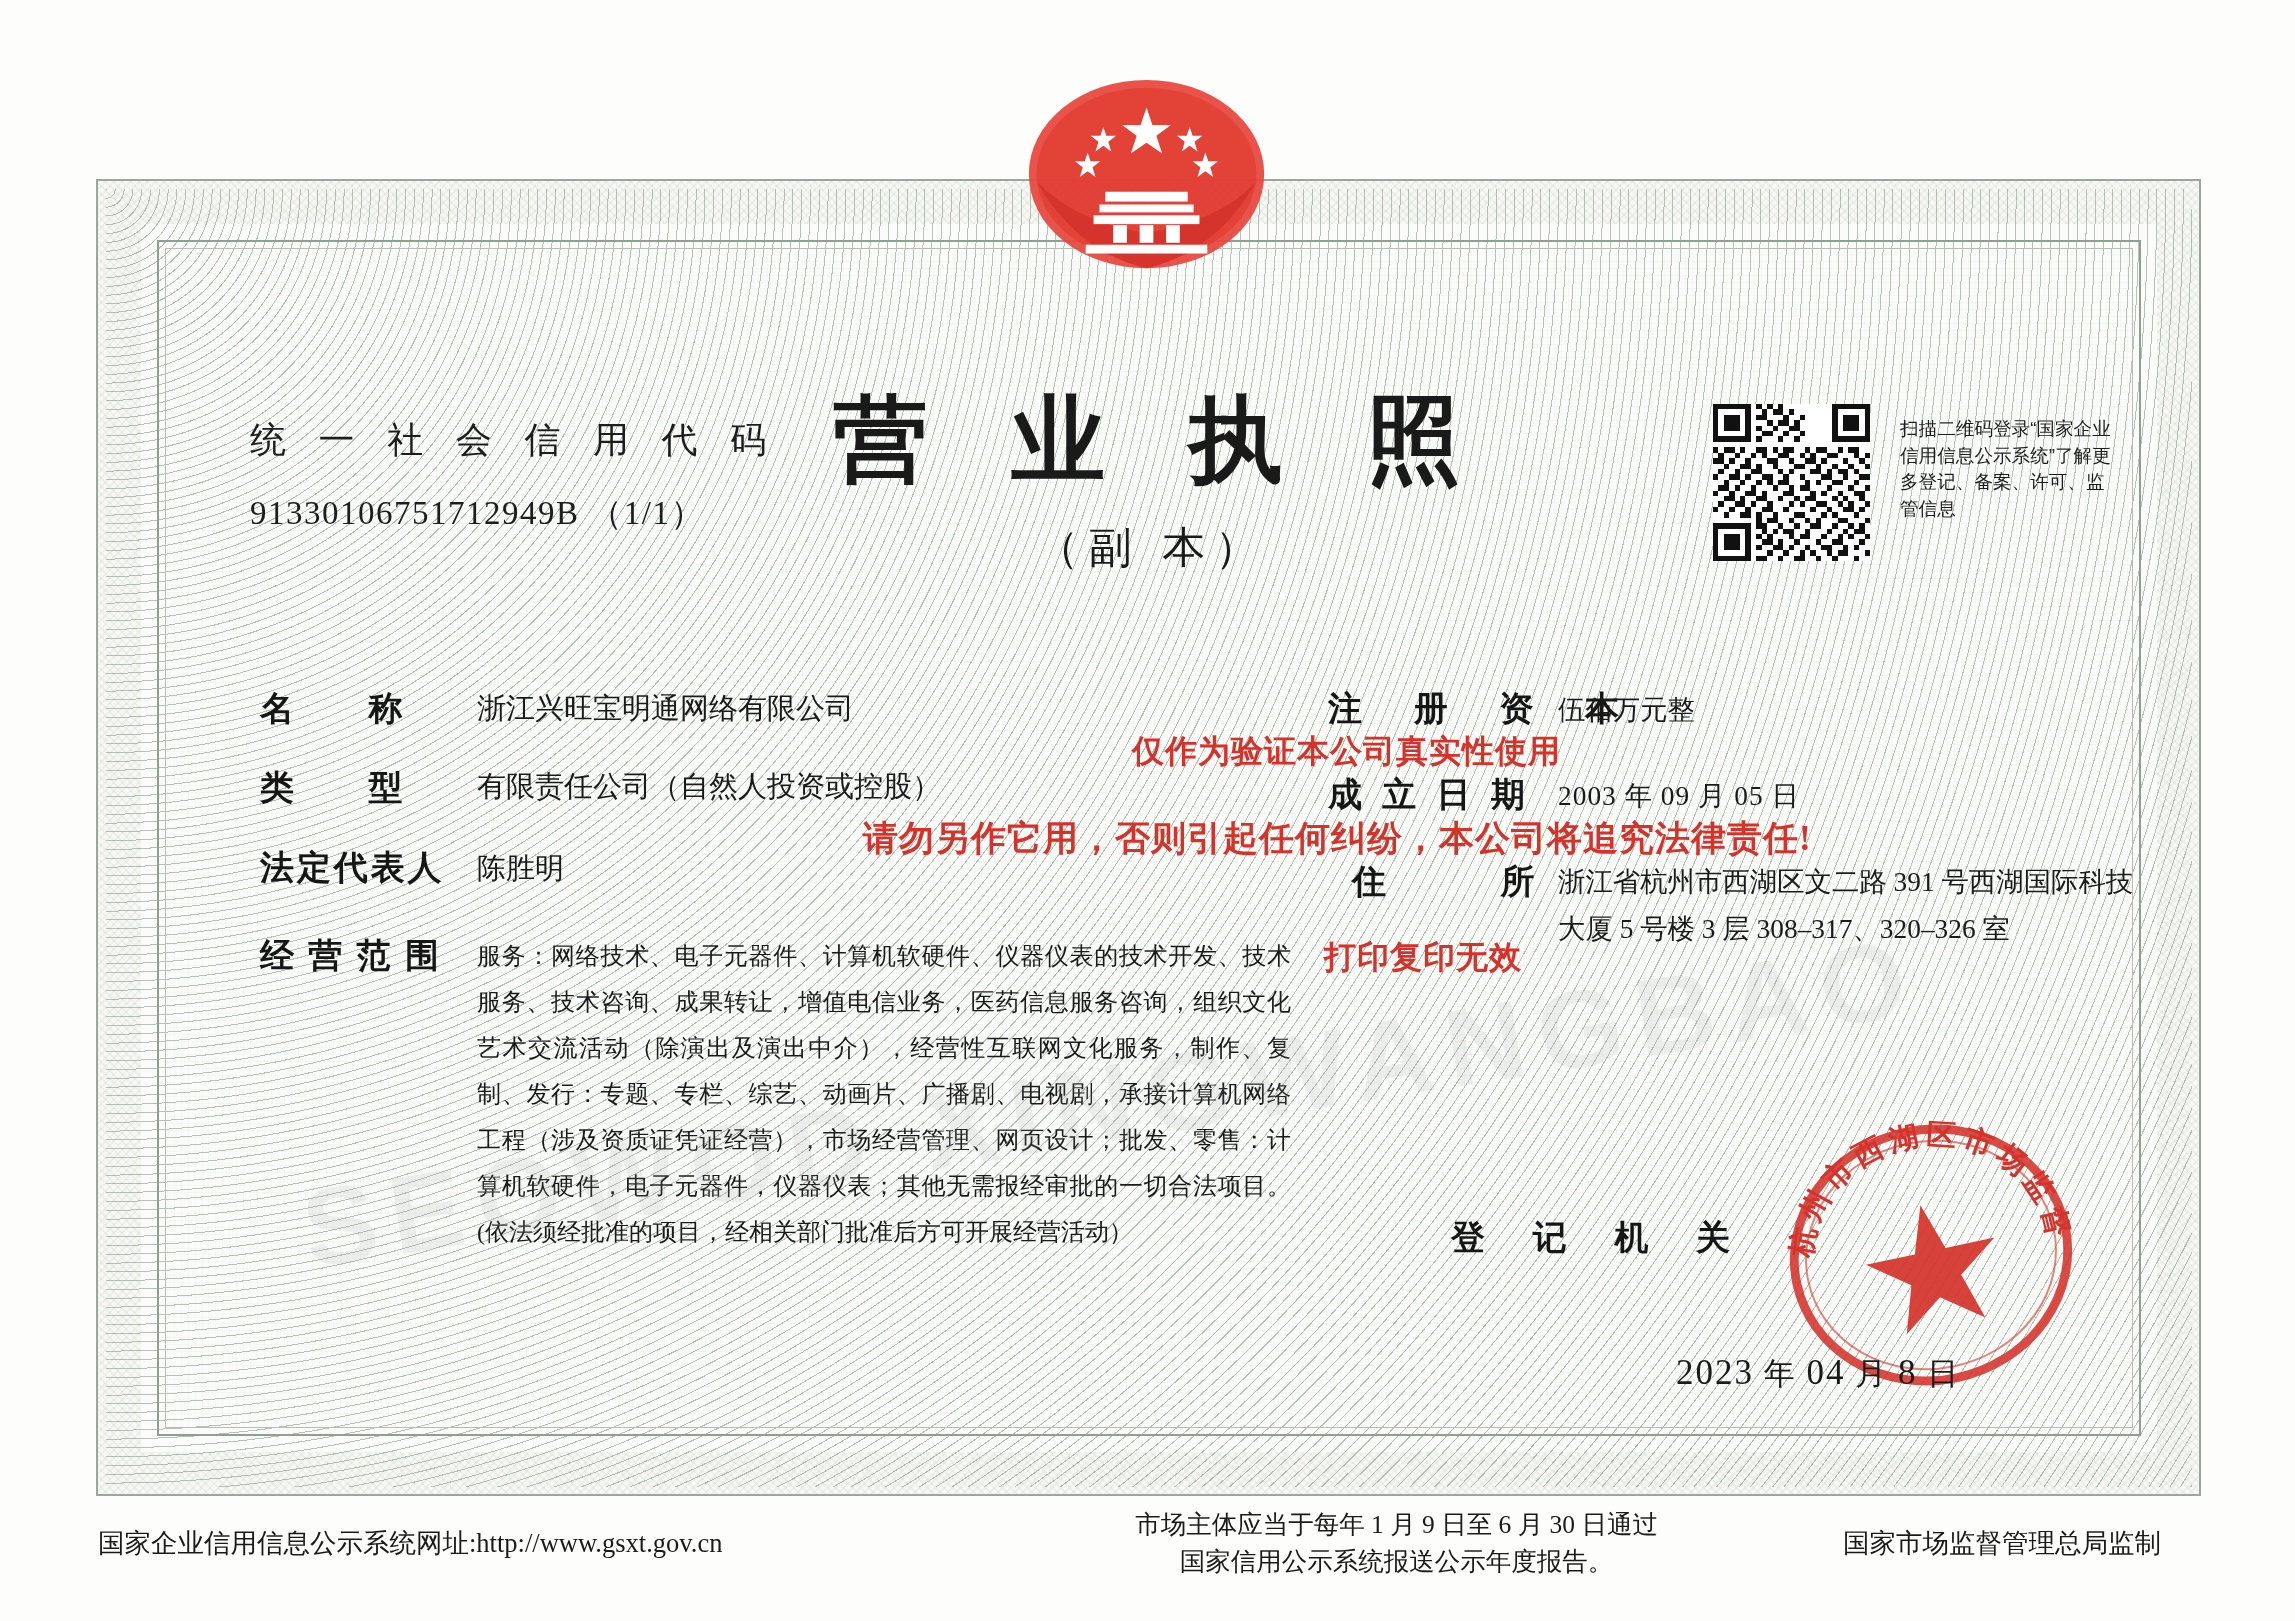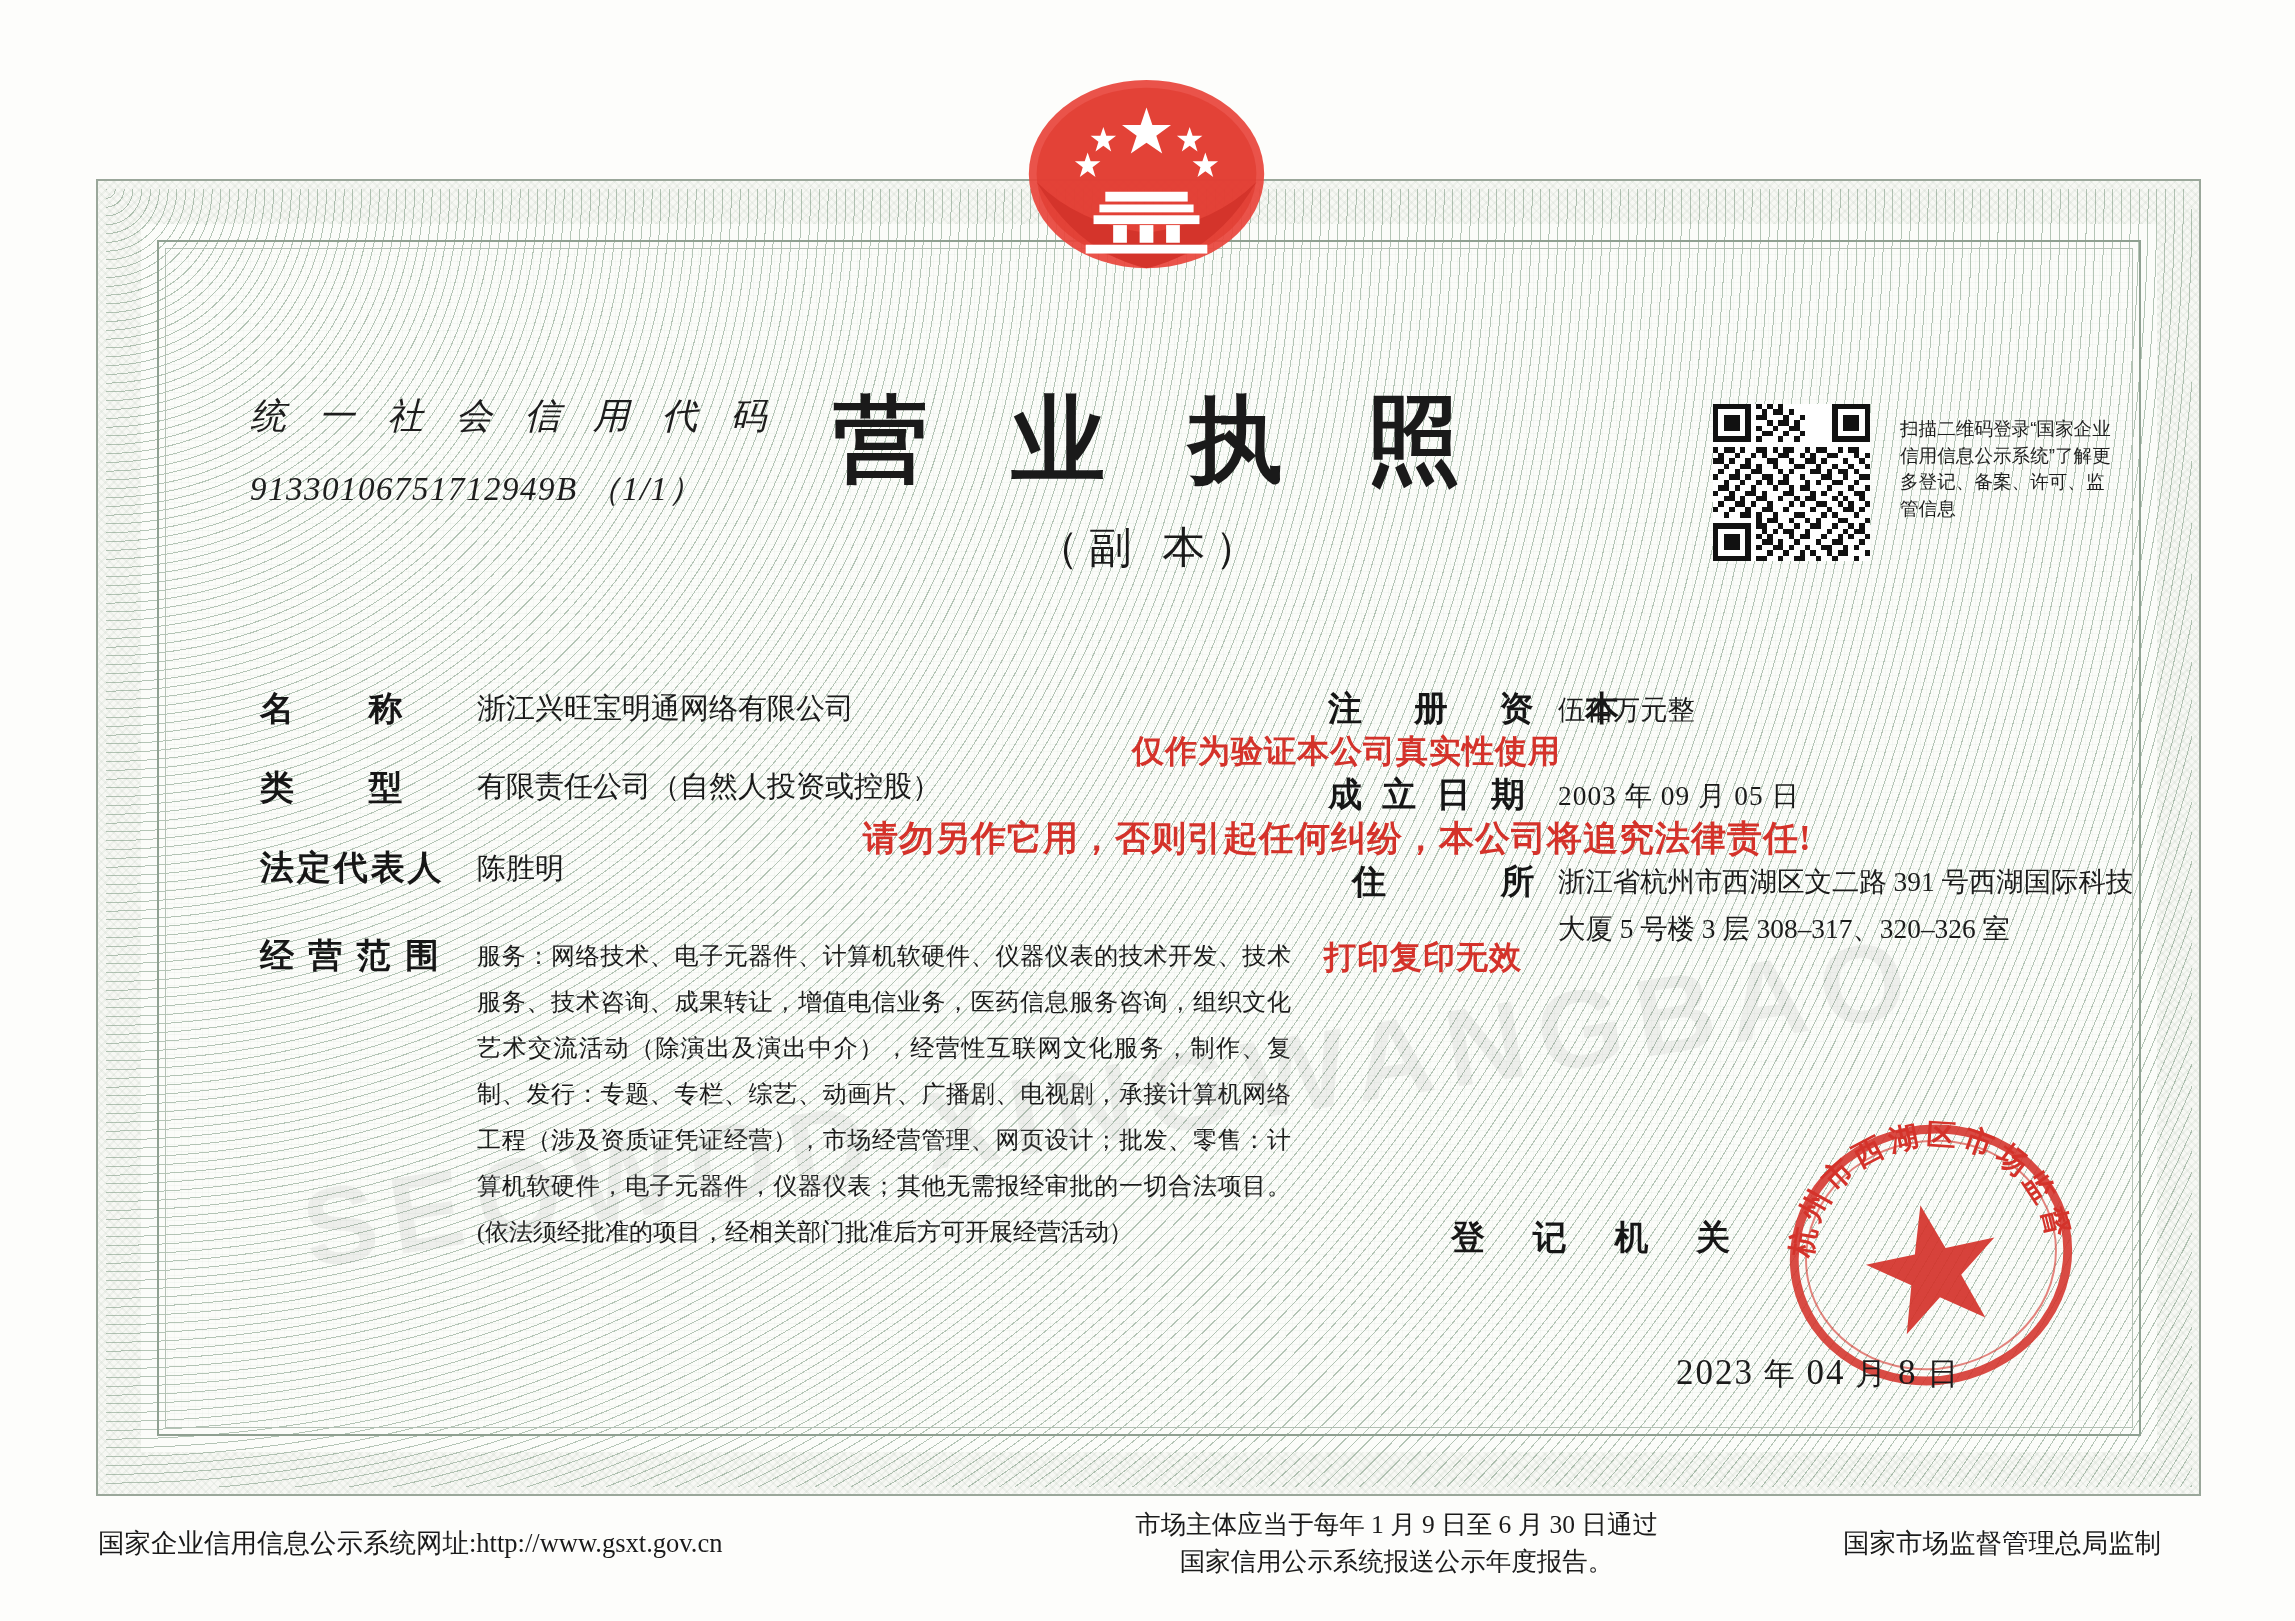--- a/index.html
+++ b/index.html
@@ -85,23 +85,22 @@
     left: 1019px;
     top: 76px;
     width: 255px;
     height: 206px;
   }
 
   
   .credit-block {
     position: absolute;
     left: 250px;
-    top: 392px;
+    top: 416px;
     width: 686px;
-    font-style: italic;
   }
   .credit-label {
     font-size: 36px;
     letter-spacing: 11.8px;
     color: #1d1d1d;
     font-family: "Liberation Serif", serif;
   }
   .credit-code {
     margin-top: 25.5px;
     font-size: 33px;

